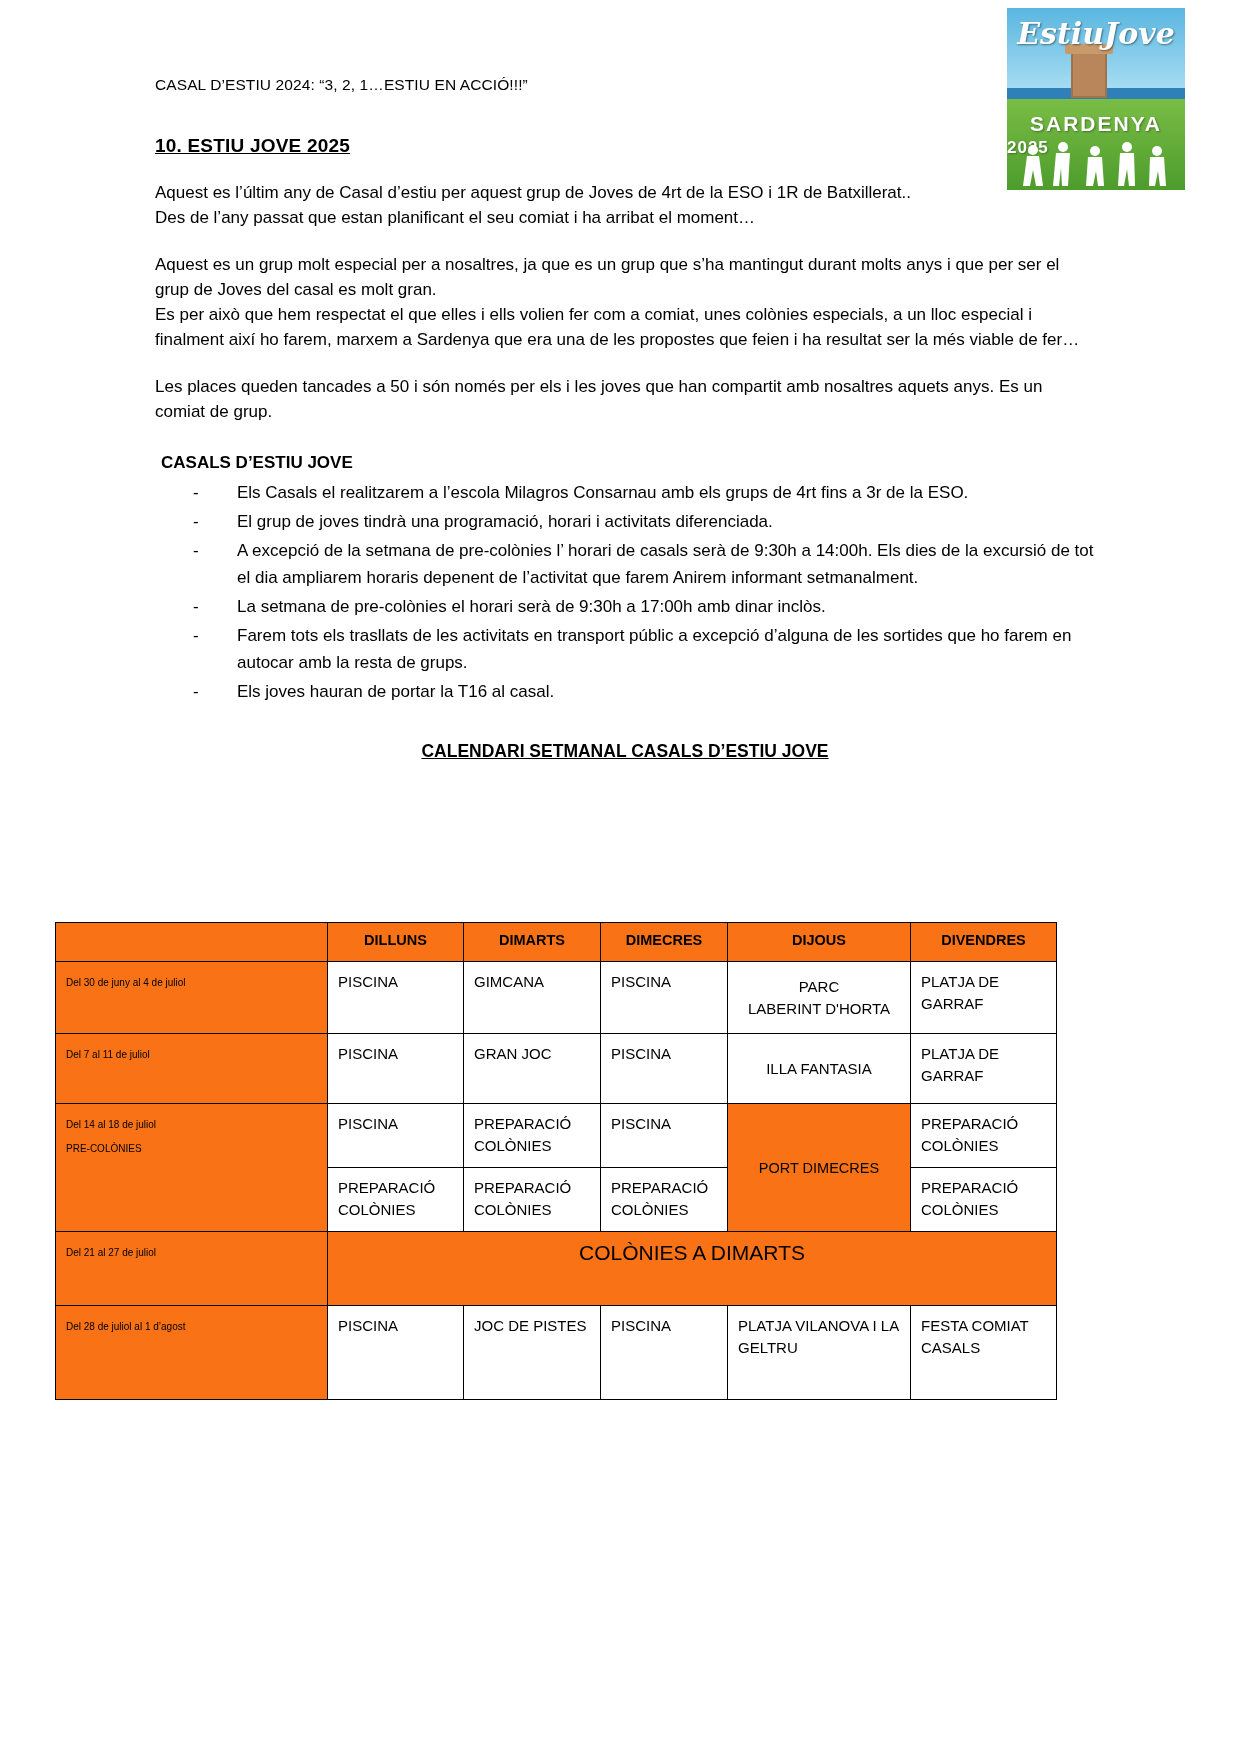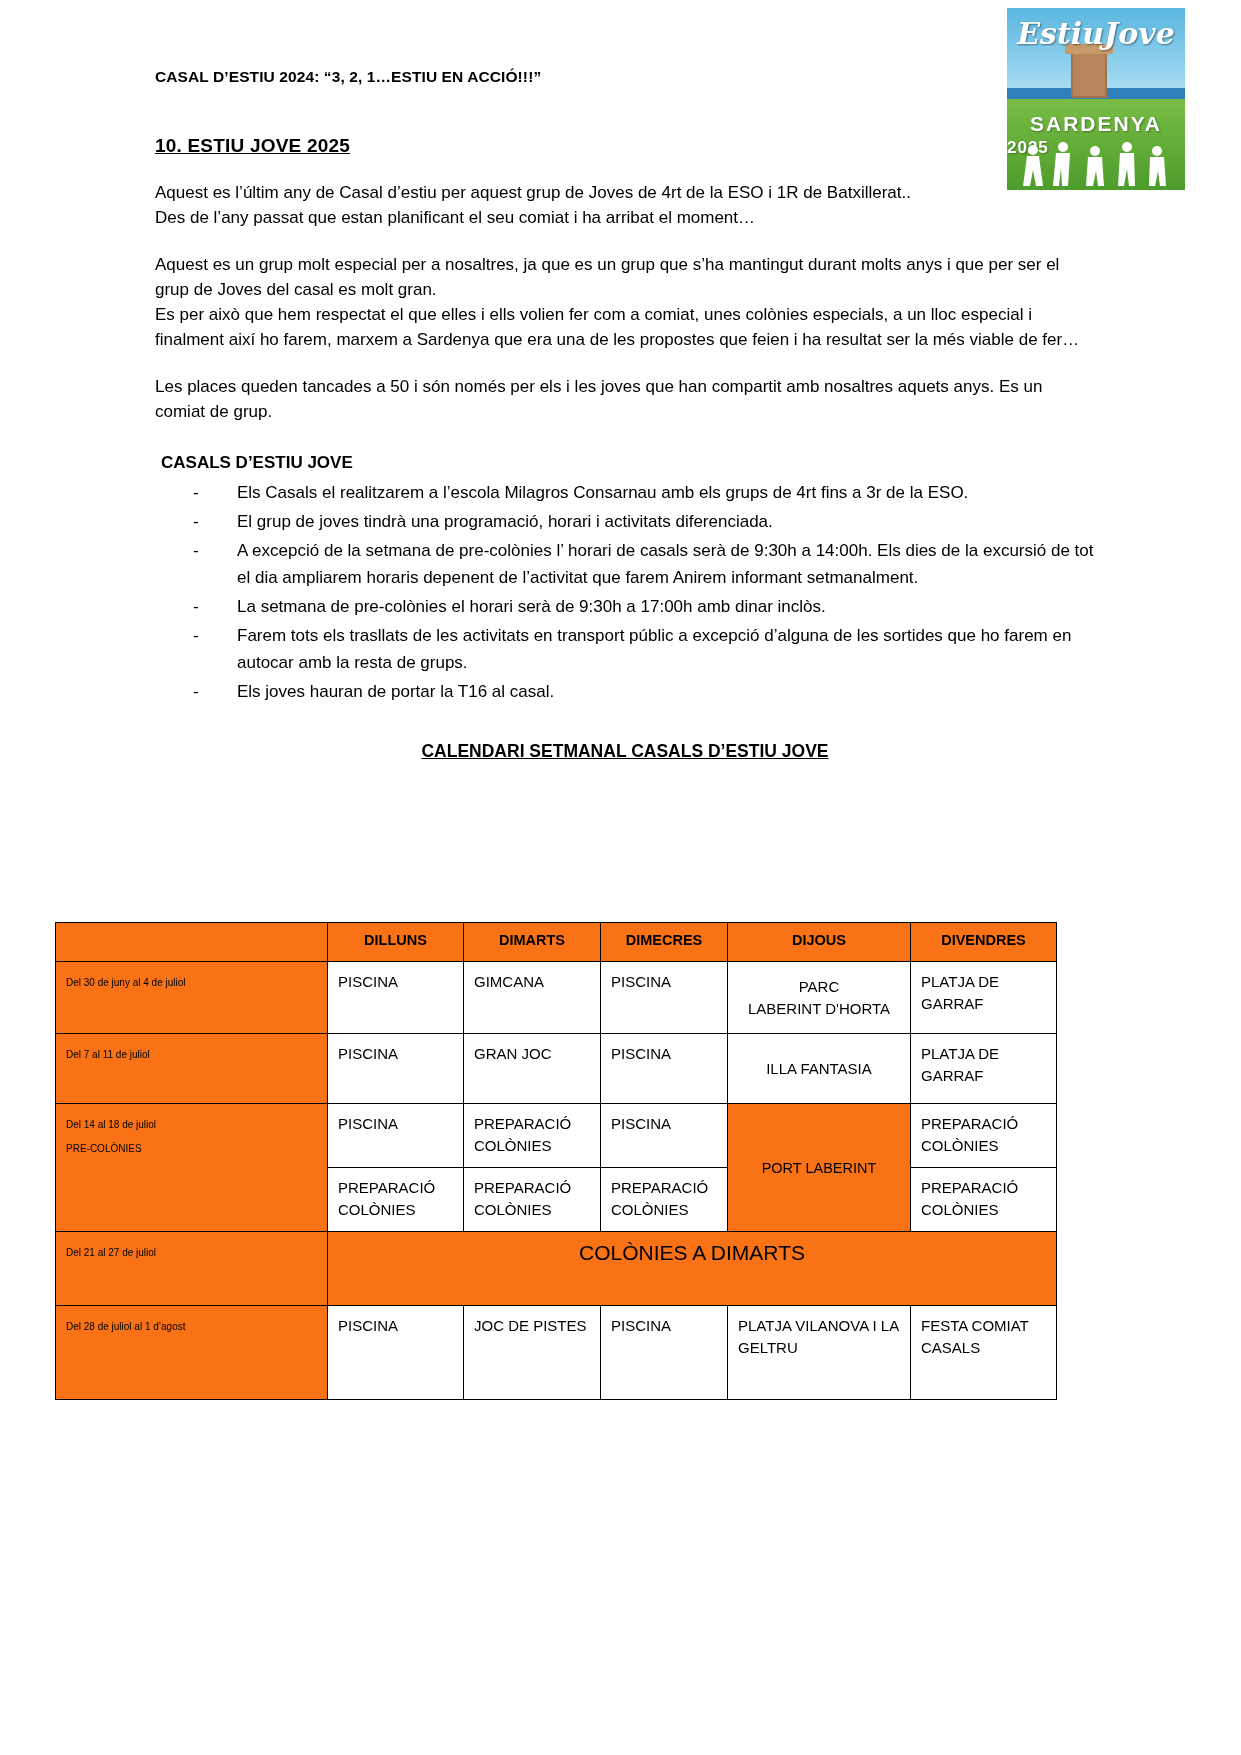--- a/index.html
+++ b/index.html
@@ -19,24 +19,24 @@
     position: relative;
     width: 1241px;
     height: 1755px;
     box-sizing: border-box;
     padding: 0;
   }
 
   
   .doc-header {
     position: absolute;
-    top: 68px;
+    top: 76px;
     left: 155px;
     font-size: 15.5px;
-    font-weight: bold;
+    font-weight: normal;
     letter-spacing: 0.1px;
   }
 
   
   .logo {
     position: absolute;
     top: 8px;
     right: 56px;
     width: 178px;
     height: 182px;
@@ -314,21 +314,21 @@
         </tr>
 
         <tr style="height:64px">
           <td class="week" rowspan="2">
             <span class="cell-line">Del 14 al 18 de juliol</span>
             <span class="cell-line">PRE-COLÒNIES</span>
           </td>
           <td class="daycell bold-cell">PISCINA</td>
           <td class="daycell">PREPARACIÓ COLÒNIES</td>
           <td class="daycell bold-cell">PISCINA</td>
-          <td class="gray-cell center" rowspan="2" style="vertical-align:middle">PORT LABERINT</td>
+          <td class="gray-cell center" rowspan="2" style="vertical-align:middle">PORT DIMECRES</td>
           <td class="daycell">PREPARACIÓ COLÒNIES</td>
         </tr>
 
         <tr style="height:64px">
           <td class="daycell">PREPARACIÓ COLÒNIES</td>
           <td class="daycell">PREPARACIÓ COLÒNIES</td>
           <td class="daycell">PREPARACIÓ COLÒNIES</td>
           <td class="daycell">PREPARACIÓ COLÒNIES</td>
         </tr>
 

